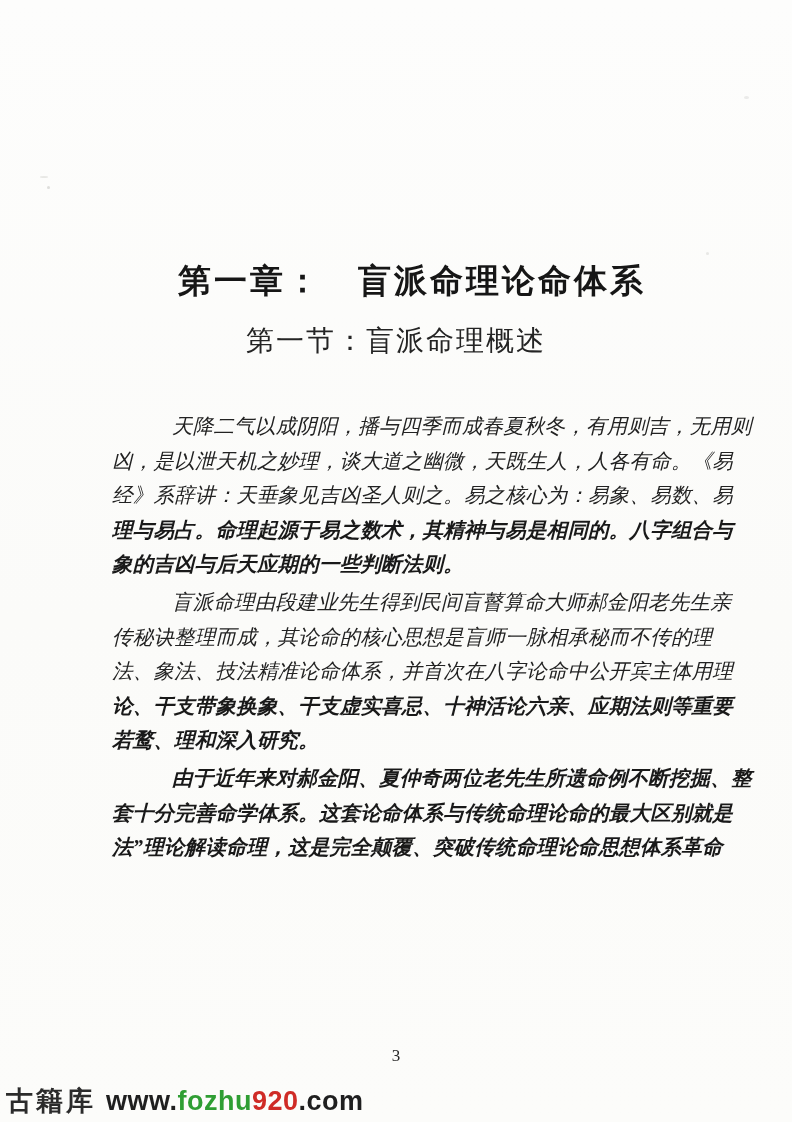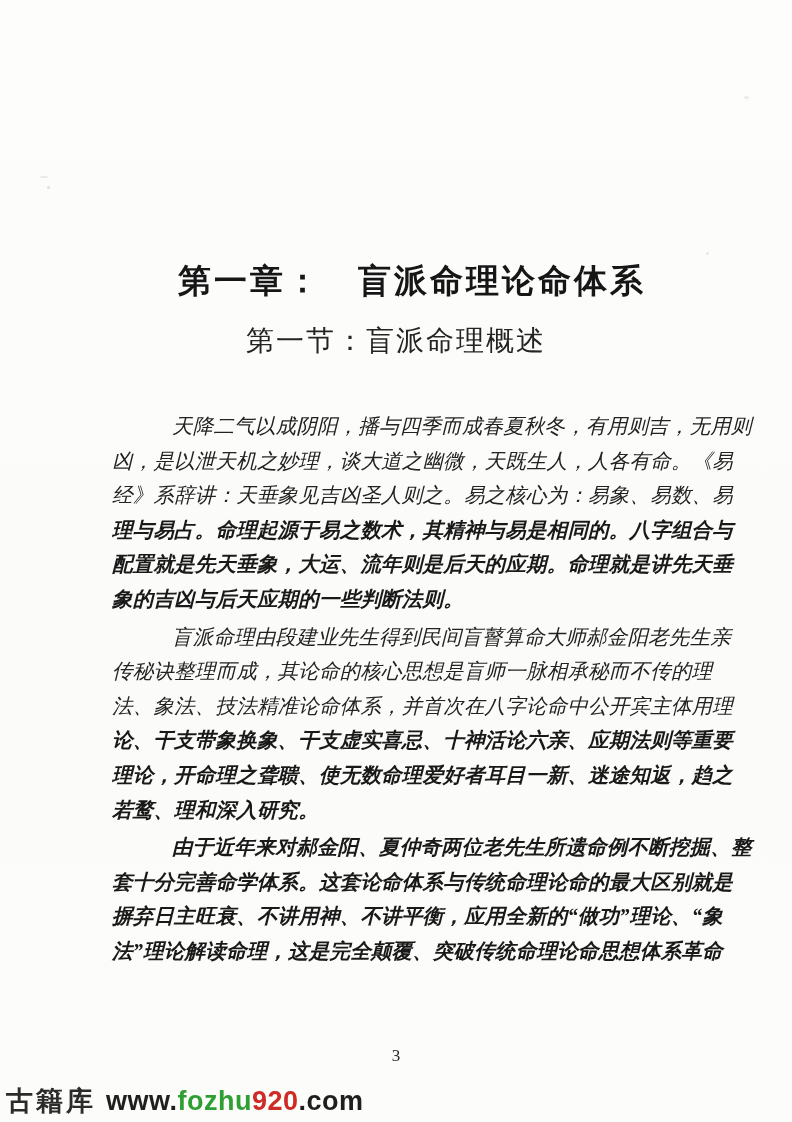--- a/index.html
+++ b/index.html
@@ -124,37 +124,34 @@
 
   <h2 class="section-title">第一节：盲派命理概述</h2>
 
   <div class="body-text">
 
     <p>
       <span class="ln ind">天降二气以成阴阳，播与四季而成春夏秋冬，有用则吉，无用则</span>
       <span class="ln">凶，是以泄天机之妙理，谈大道之幽微，天既生人，人各有命。《易</span>
       <span class="ln">经》系辞讲：天垂象见吉凶圣人则之。易之核心为：易象、易数、易</span>
       <span class="ln heavy">理与易占。命理起源于易之数术，其精神与易是相同的。八字组合与</span>
-      <span class="ln heavy">配置就是先天垂象，大运、流年则是后天的应期。命理就是讲先天垂</span>
       <span class="ln heavy">象的吉凶与后天应期的一些判断法则。</span>
     </p>
 
     <p>
       <span class="ln ind">盲派命理由段建业先生得到民间盲瞽算命大师郝金阳老先生亲</span>
       <span class="ln">传秘诀整理而成，其论命的核心思想是盲师一脉相承秘而不传的理</span>
       <span class="ln">法、象法、技法精准论命体系，并首次在八字论命中公开宾主体用理</span>
       <span class="ln heavy">论、干支带象换象、干支虚实喜忌、十神活论六亲、应期法则等重要</span>
-      <span class="ln heavy">理论，开命理之聋聩、使无数命理爱好者耳目一新、迷途知返，趋之</span>
       <span class="ln heavy">若鹜、理和深入研究。</span>
     </p>
 
     <p>
       <span class="ln ind heavy">由于近年来对郝金阳、夏仲奇两位老先生所遗命例不断挖掘、整</span>
       <span class="ln heavy">套十分完善命学体系。这套论命体系与传统命理论命的最大区别就是</span>
-      <span class="ln heavy">摒弃日主旺衰、不讲用神、不讲平衡，应用全新的“做功”理论、“象</span>
       <span class="ln heavy">法”理论解读命理，这是完全颠覆、突破传统命理论命思想体系革命</span>
     </p>
 
   </div>
 
   <div class="page-number">3</div>
 
   <div class="watermark">
     <span class="wm-lib">古籍库</span><span class="wm-dark">www.</span><span class="wm-green">fozhu</span><span class="wm-red">920</span><span class="wm-dark">.com</span>
   </div>

